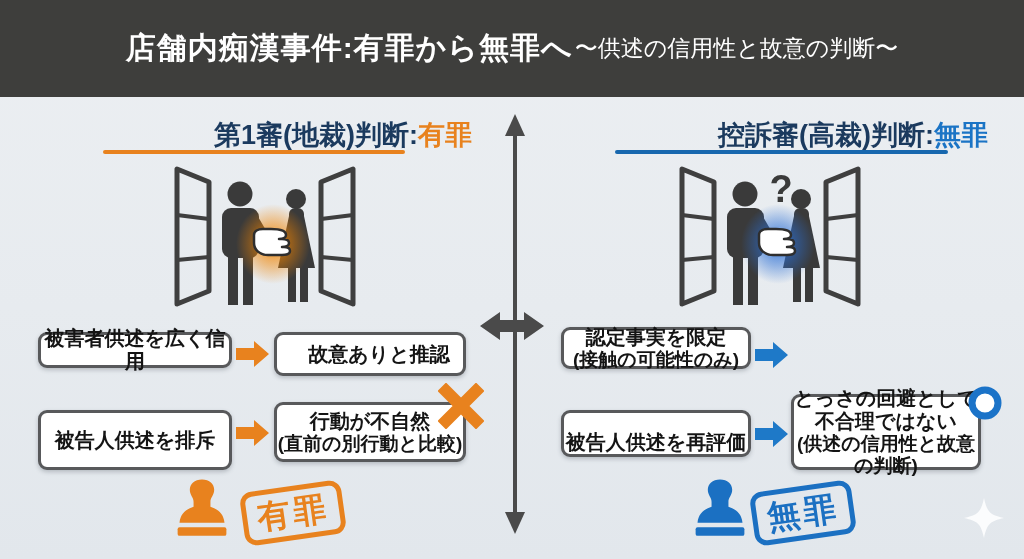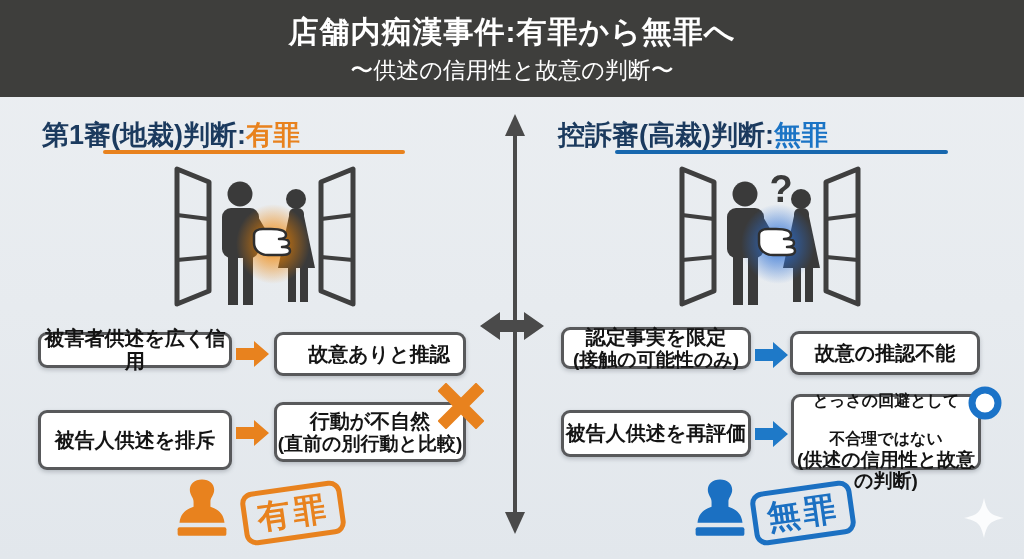--- a/index.html
+++ b/index.html
@@ -3,54 +3,54 @@
 <meta charset="utf-8">
 <style>
   html,body{margin:0;padding:0;}
   .stage{
     position:relative; width:1024px; height:559px; overflow:hidden;
     background:linear-gradient(180deg,#ECEFF2 0%,#E7EBEF 55%,#E2E7EC 100%);
     font-family:"Liberation Sans","DejaVu Sans",sans-serif;
   }
   
   .titlebar{position:absolute; left:0; top:0; width:1024px; height:97px;
-    background:#3E3E3C; color:#FFFFFF; display:flex; flex-direction:column;
+    background:#3E3E3C; color:#FFFFFF; display:flex; flex-direction:row;
     align-items:center; justify-content:center; gap:2px;}
   .title{font-size:30px; font-weight:bold; letter-spacing:1px;}
   .subtitle{font-size:23px; font-weight:normal;}
   
   .heading{position:absolute; top:117px; width:430px; font-size:27px; font-weight:bold;
-    color:#1B3A5E; text-align:left; white-space:nowrap;}
+    color:#1B3A5E; text-align:right; white-space:nowrap;}
   .heading-left{left:42px;}
   .heading-right{left:558px;}
   .verdict-guilty{color:#E8821E;}
   .verdict-acquit{color:#1B74C5;}
   .rule{position:absolute; height:4px; border-radius:2px; top:150px;}
   .rule-left{left:103px; width:302px; background:#E8821E;}
   .rule-right{left:615px; width:333px; background:#1767AE;}
   
   .scene{position:absolute; top:158px; width:230px; height:160px;}
   .scene-left{left:150px;}
   .scene-right{left:655px;}
   
   .box{position:absolute; box-sizing:border-box; background:#FFFFFF;
     border:3px solid #58595B; border-radius:9px;
     box-shadow:0 2px 4px rgba(60,70,80,.28);
     display:flex; flex-direction:column; align-items:center; justify-content:center;
     text-align:center; color:#141414; font-weight:bold; line-height:1.15;}
   .box .main{font-size:20px;}
-  .box .main2{font-size:16px;margin-top:20px;}
+  .box .main2{font-size:20px;}
   .box .note{font-size:19px;}
   .b-l1a{left:38px;  top:332px; width:194px; height:36px;}
   .b-l1b{left:274px; top:332px; width:192px; height:44px;padding-left:18px;}
   .b-l2a{left:38px;  top:410px; width:194px; height:60px;}
   .b-l2b{left:274px; top:402px; width:192px; height:60px;text-align:center;}
   .b-r1a{left:561px; top:327px; width:190px; height:42px;}
   .b-r1b{left:790px; top:331px; width:190px; height:44px;}
-  .b-r2a{left:561px; top:410px; width:190px; height:47px;}
+  .b-r2a{left:561px; top:410px; width:190px; height:47px;justify-content:flex-end;}
   .b-r2b{left:791px; top:394px; width:190px; height:76px;}
   
   .ar{position:absolute; width:34px; height:28px;}
   .ar-l1{left:236px; top:340px;}
   .ar-l2{left:236px; top:419px;}
   .ar-r1{left:755px; top:341px;}
   .ar-r2{left:755px; top:420px;}
   
   .mark-cross{position:absolute; left:438px; top:383px;}
   .mark-circle{position:absolute; left:966px; top:384px;}
@@ -187,23 +187,20 @@
     <path d="M8 8 L38 38 M38 8 L8 38" stroke="#E8821E" stroke-width="12" stroke-linecap="square" fill="none"></path>
   </svg>
 
   <div class="box b-r1a">
     <span class="main">認定事実を限定</span>
     <span class="note">(接触の可能性のみ)</span>
   </div>
   <svg class="ar ar-r1" viewBox="0 0 34 28">
     <polygon points="0,8 18,8 18,1 33,14 18,27 18,20 0,20" fill="#1E79C8"></polygon>
   </svg>
-  <div class="box b-r1b">
-    <span class="main">故意の推認不能</span>
-  </div>
 
   <div class="box b-r2a">
     <span class="main">被告人供述を再評価</span>
   </div>
   <svg class="ar ar-r2" viewBox="0 0 34 28">
     <polygon points="0,8 18,8 18,1 33,14 18,27 18,20 0,20" fill="#1E79C8"></polygon>
   </svg>
   <div class="box b-r2b">
     <span class="main2">とっさの回避として</span>
     <span class="main2">不合理ではない</span>

